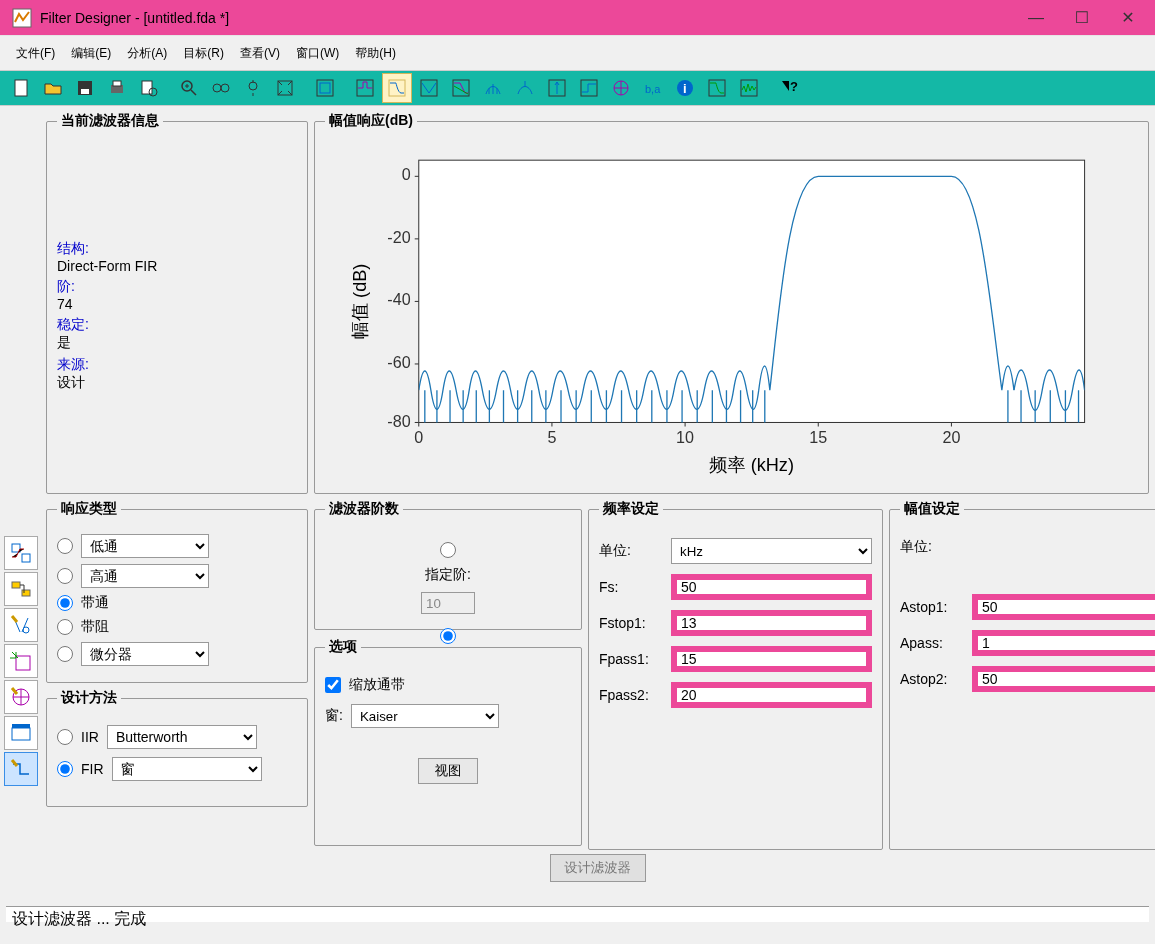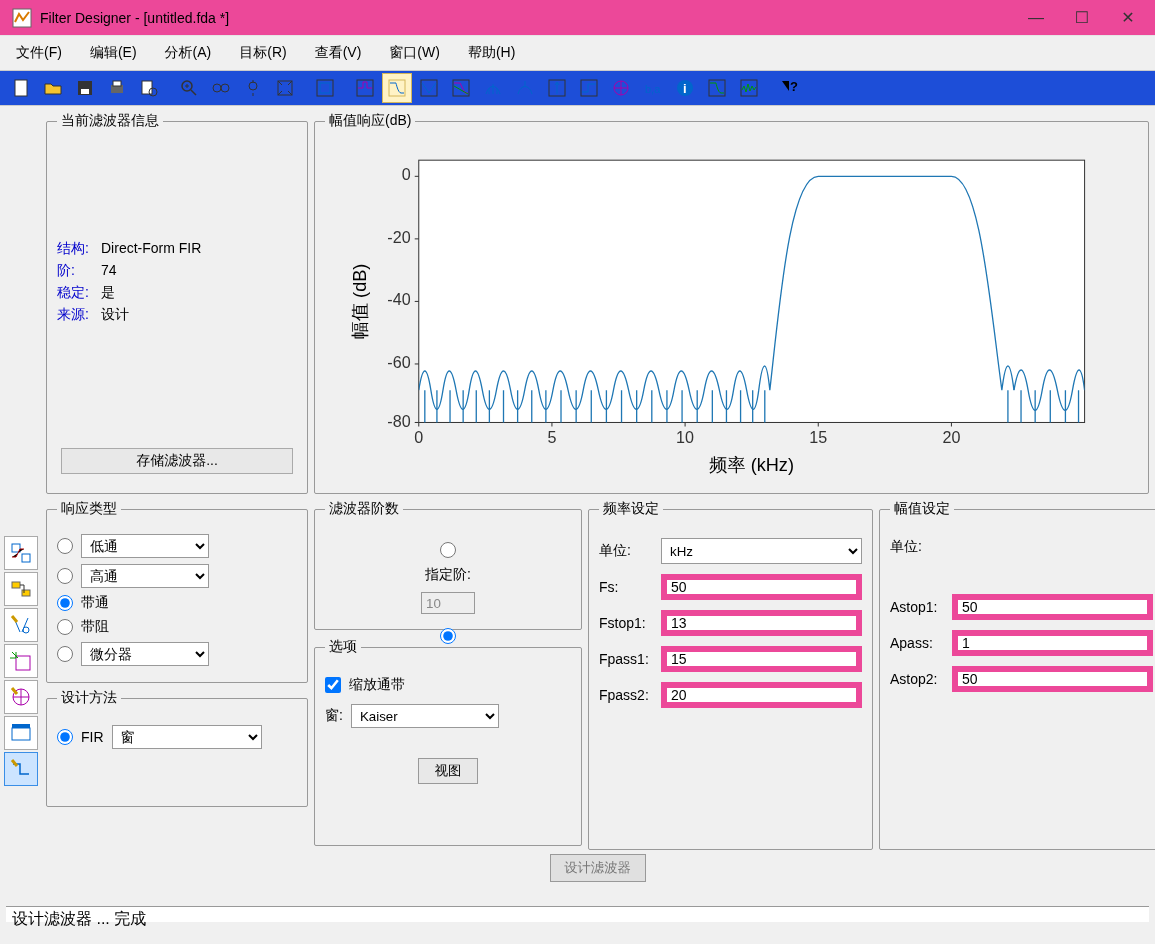--- a/index.html
+++ b/index.html
@@ -1,56 +1,56 @@
 <!DOCTYPE html>
 <html><head>
 <meta charset="utf-8">
 <style>
 * { box-sizing: border-box; margin: 0; padding: 0; font-family: "Microsoft YaHei", sans-serif; }
 body { background: #f0f0f0; width: 1155px; height: 944px; overflow: hidden; font-size: 14px; }
 .titlebar { height: 36px; background: #ec4899; display: flex; align-items: center; padding: 0 4px; border-bottom:1px solid #e5e5e5; }
 .titlebar .icon { width: 20px; height: 20px; margin: 0 8px; }
 .titlebar .title { flex: 1; font-size: 14px; color: #000; }
 .titlebar .win-btn { width: 46px; height: 36px; display: flex; align-items: center; justify-content: center; font-size: 16px; color: #333; }
-.menubar { height: 34px; background: #f0f0f0; display: flex; align-items: center; padding: 0 10px; gap: 16px; font-size: 14px; }
+.menubar { height: 34px; background: #f0f0f0; display: flex; align-items: center; padding: 0 10px; gap: 4px; font-size: 12px; }
 .menubar .menu-item { padding: 4px 6px; }
-.toolbar { height: 36px; background: #1d4ed8; border-top: 1px solid #ccc; border-bottom: 1px solid #ccc; display: flex; align-items: center; padding: 0 6px; gap: 2px; }
+.toolbar { height: 36px; background: #14b8a6; border-top: 1px solid #ccc; border-bottom: 1px solid #ccc; display: flex; align-items: center; padding: 0 6px; gap: 2px; }
 .toolbar .tbtn { width: 30px; height: 30px; display:flex; align-items:center; justify-content:center; }
 .toolbar .sep { width: 6px; }
 .toolbar .tbtn.active { background: #fff3c5; border: 1px solid #d4b75a; }
 .content { position: relative; display: flex; flex-direction: column; padding: 6px; height: 794px; background: #f0f0f0; }
 .row1 { display: flex; gap: 6px; height: 382px; margin-left: 40px; }
 .row2 { display: flex; gap: 6px; height: 350px; margin-top: 6px; margin-left: 40px; }
 .sidepanel { position: absolute; left: 4px; top: 430px; width: 36px; display: flex; flex-direction: column; gap: 2px; }
 .sidepanel .sbtn { width: 34px; height: 34px; border: 1px solid #aaa; background: #fff; display:flex;align-items:center;justify-content:center; }
 .sidepanel .sbtn.active { background: #cce4ff; border-color: #3a8ee6; }
 fieldset { border: 1px solid #999; border-radius: 2px; padding: 10px; background: #f0f0f0; position: relative;}
-legend { font-size: 14px; padding: 0 4px; color: #000; }
+legend { font-size: 14px; padding: 0 4px; color: #000; font-weight: bold; }
 .info-panel { width: 262px; }
-.info-panel .kv { display: flex; margin-top: 4px; font-size: 14px; }
+.info-panel .kv { display: flex; margin-top: 4px; font-size: 14px; flex-direction: column; }
 .info-panel .kv .k { width: 44px; color: #0000cc; }
 .info-panel .kv .v { color: #000; }
 .info-panel .spacer { height: 120px; }
 .info-panel button { width: 232px; height: 26px; margin: 4px auto; display: block; background: #e8e8e8; border:1px solid #aaa; font-size: 14px;}
 .plot-panel { flex: 1; }
 .plot-panel svg { width: 100%; height: 100%; }
 .resp-panel { width: 262px; }
 .resp-panel .opt { display: flex; align-items: center; gap: 8px; margin: 6px 0; }
 .resp-panel select, .method-panel select { width: 128px; height: 24px; border:1px solid #999; background:#fff; font-size:14px; padding: 0 4px;}
 .method-panel .opt { display: flex; align-items: center; gap: 8px; margin: 8px 0; }
 .method-panel select { width: 150px; }
 .order-panel { width: 268px; height: 130px; }
 .order-panel .opt { display: flex; align-items: center; gap: 8px; margin: 14px 0; flex-direction: column; }
 .order-panel input[type=text] { width: 54px; height: 22px; border:1px solid #999; background:#eee; color:#888; padding:0 4px;}
 .options-panel { width: 268px; height: 208px; margin-top: 8px; }
 .options-panel .row { display:flex; align-items:center; gap: 8px; margin: 10px 0; }
 .options-panel select { width: 148px; height:24px; border:1px solid #999; background:#fff; padding:0 4px;}
 .options-panel button { width: 60px; height: 26px; background:#e8e8e8; border:1px solid #999; margin: 30px auto 0; display:block;}
 .freq-panel { width: 262px; }
-.freq-panel .row, .mag-panel .row { display:flex; align-items:center; gap: 2px; margin: 10px 0; }
+.freq-panel .row, .mag-panel .row { display:flex; align-items:center; gap: 12px; margin: 10px 0; }
 .freq-panel label, .mag-panel label { width: 60px; display:inline-block; }
 .freq-panel select, .mag-panel select { flex:1; height: 26px; border:1px solid #999; background:#fff; padding:0 4px;}
 .freq-panel input, .mag-panel input { flex:1; height: 26px; border:6px solid #ec4899; background:#fff; font-size:14px; padding: 0 4px;}
 .mag-panel { width: 248px; }
 .design-btn-row { text-align:center; margin-top: 4px; margin-left:40px;}
 .design-btn-row button { width: 96px; height: 28px; background: #e0e0e0; border:1px solid #999; color:#777;}
 .statusbar { height: 16px; border-top: 1px solid #999; background: #fff; padding: 2px 6px; font-size: 16px; width: 1143px; margin: 6px auto 0;}
 input[type=radio],input[type=checkbox]{width:16px;height:16px;}
 .col-left{display:flex;flex-direction:column;width:262px;}
 .col-mid{display:flex;flex-direction:column;width:268px;}
@@ -418,20 +418,25 @@
             <span>带阻</span>
           </div>
         <div class="opt">
             <input type="radio" name="rt" style="">
             <select><option>微分器</option></select>
           </div>
       </fieldset>
       <fieldset class="method-panel" style="margin-top:6px;height:118px;">
         <legend>设计方法</legend>
         <div class="opt">
+            <input type="radio" name="dm" style="">
+            <span>IIR</span>
+            <select><option>Butterworth</option></select>
+          </div>
+        <div class="opt">
             <input type="radio" name="dm" checked="" style="">
             <span>FIR</span>
             <select><option>窗</option></select>
           </div>
       </fieldset>
     </div>
 
     <div class="col-mid">
       <fieldset class="order-panel">
         <legend>滤波器阶数</legend>

